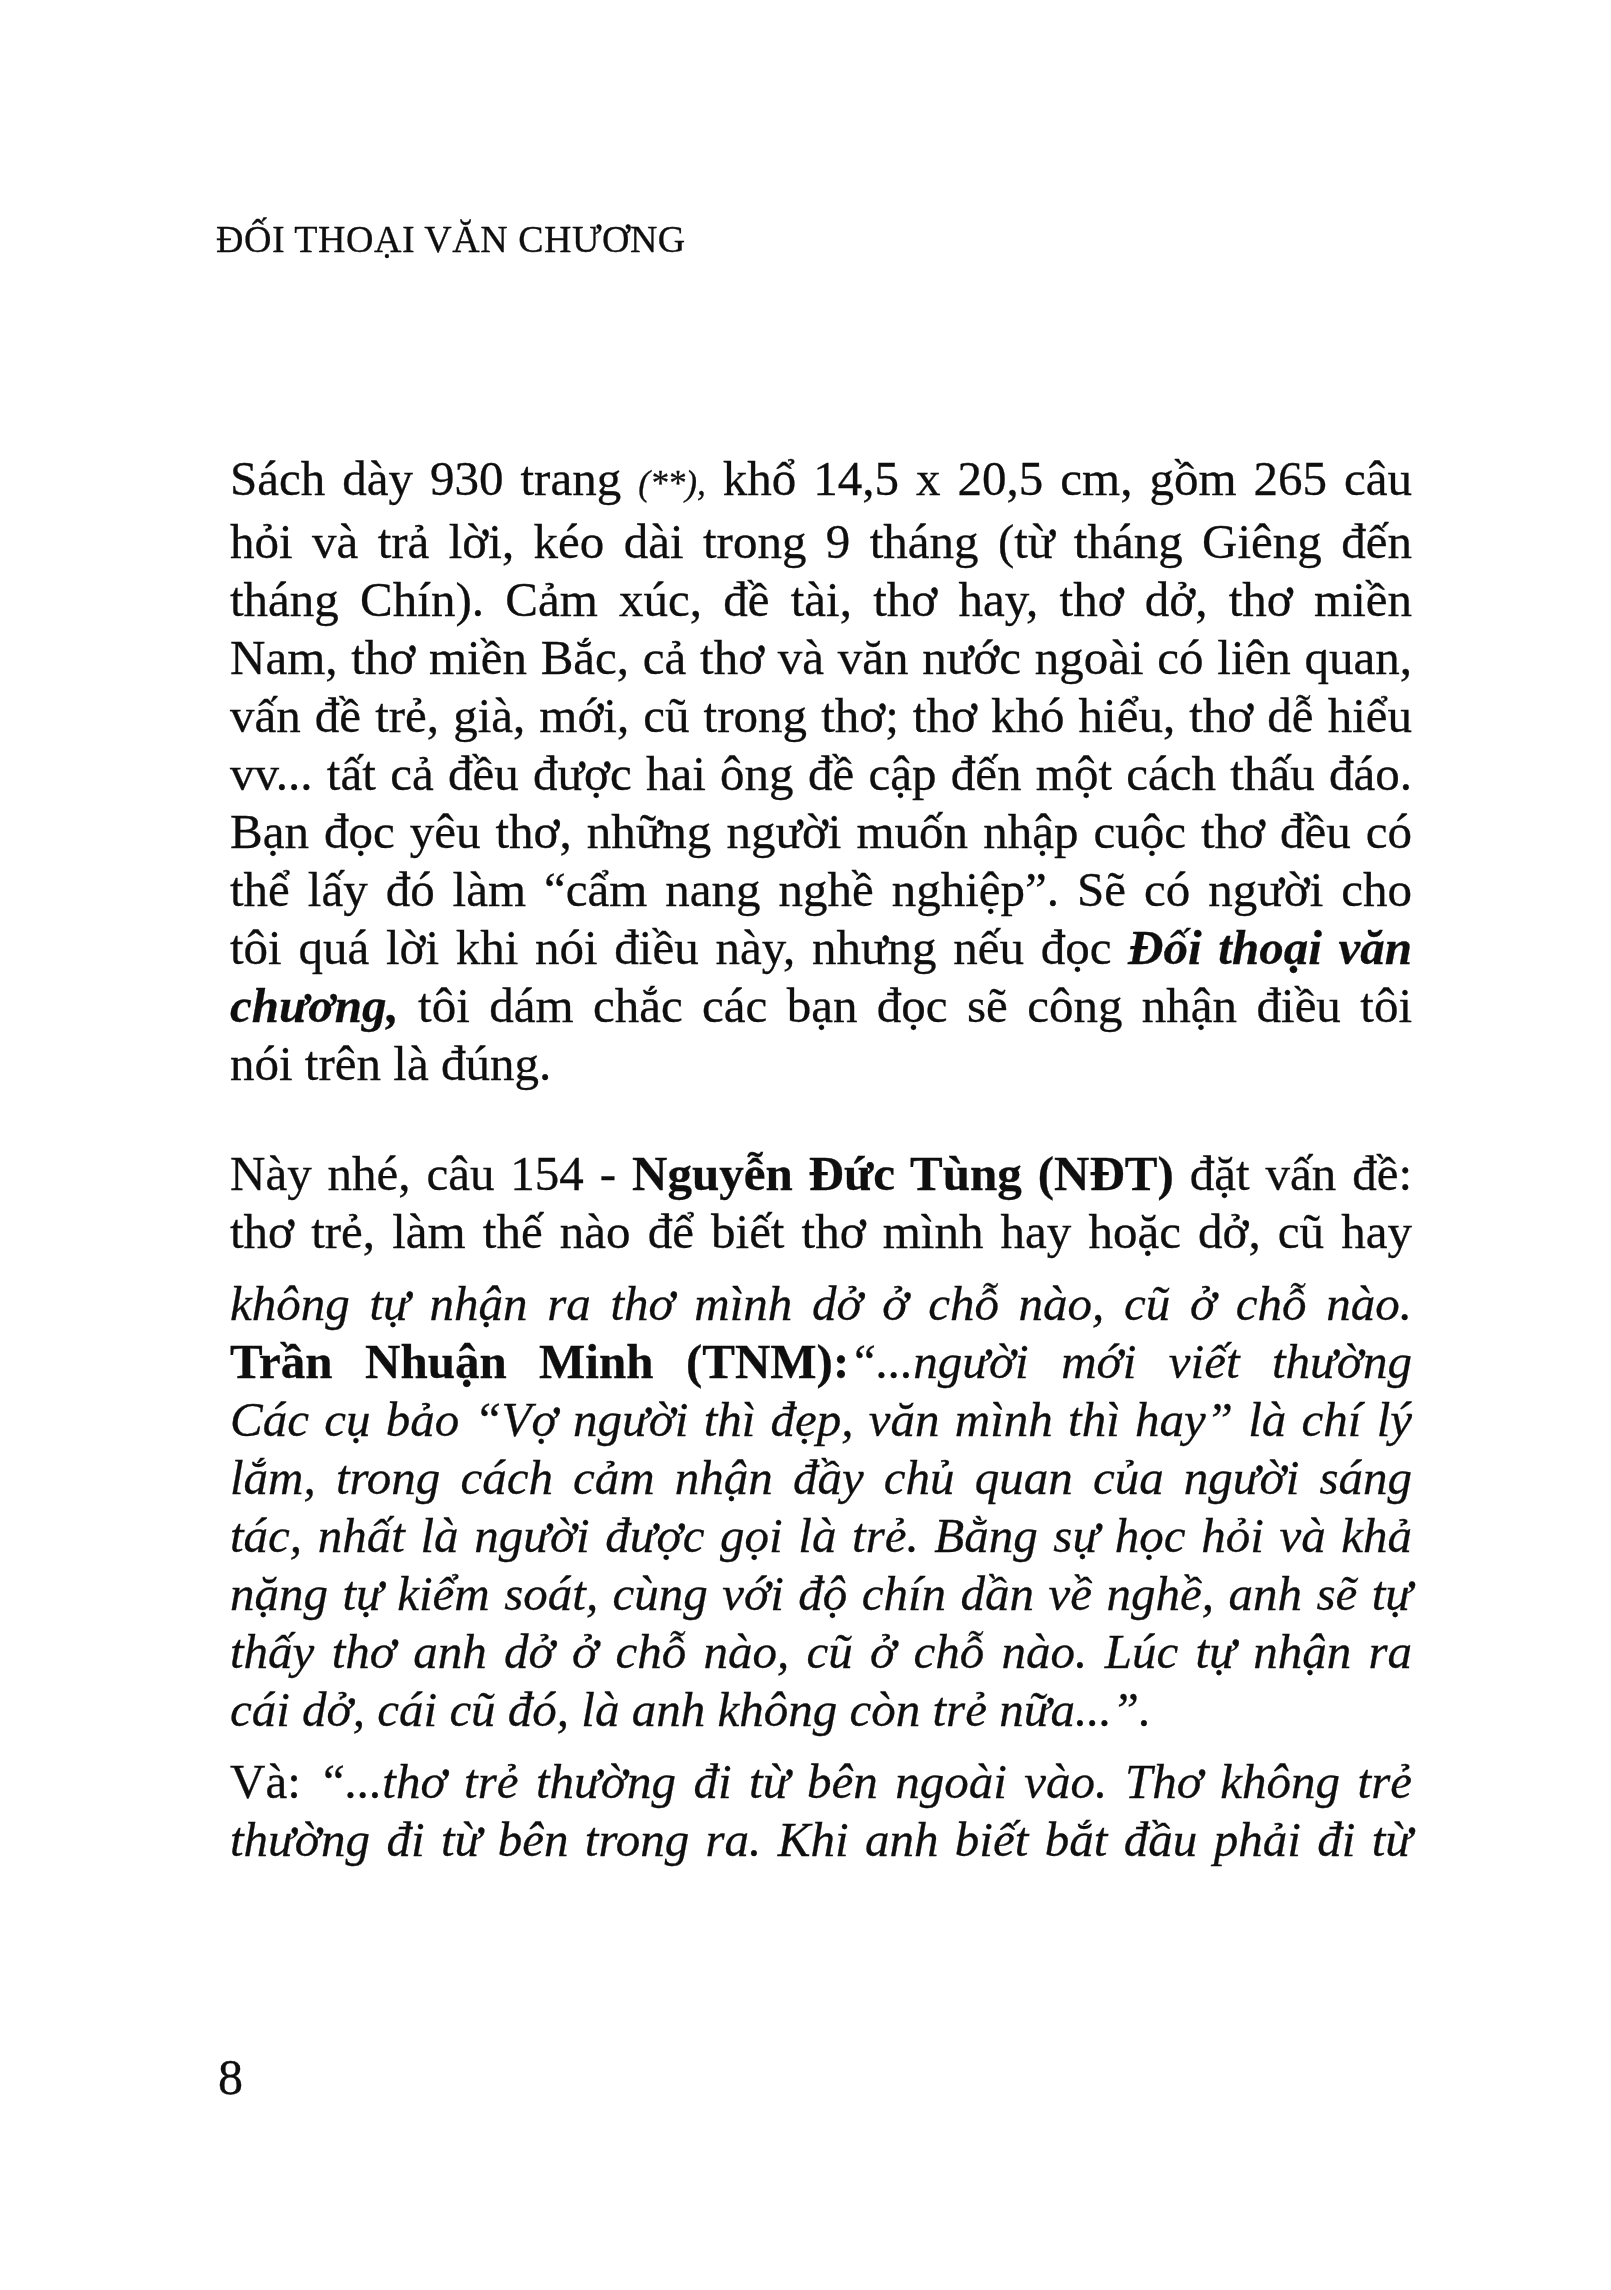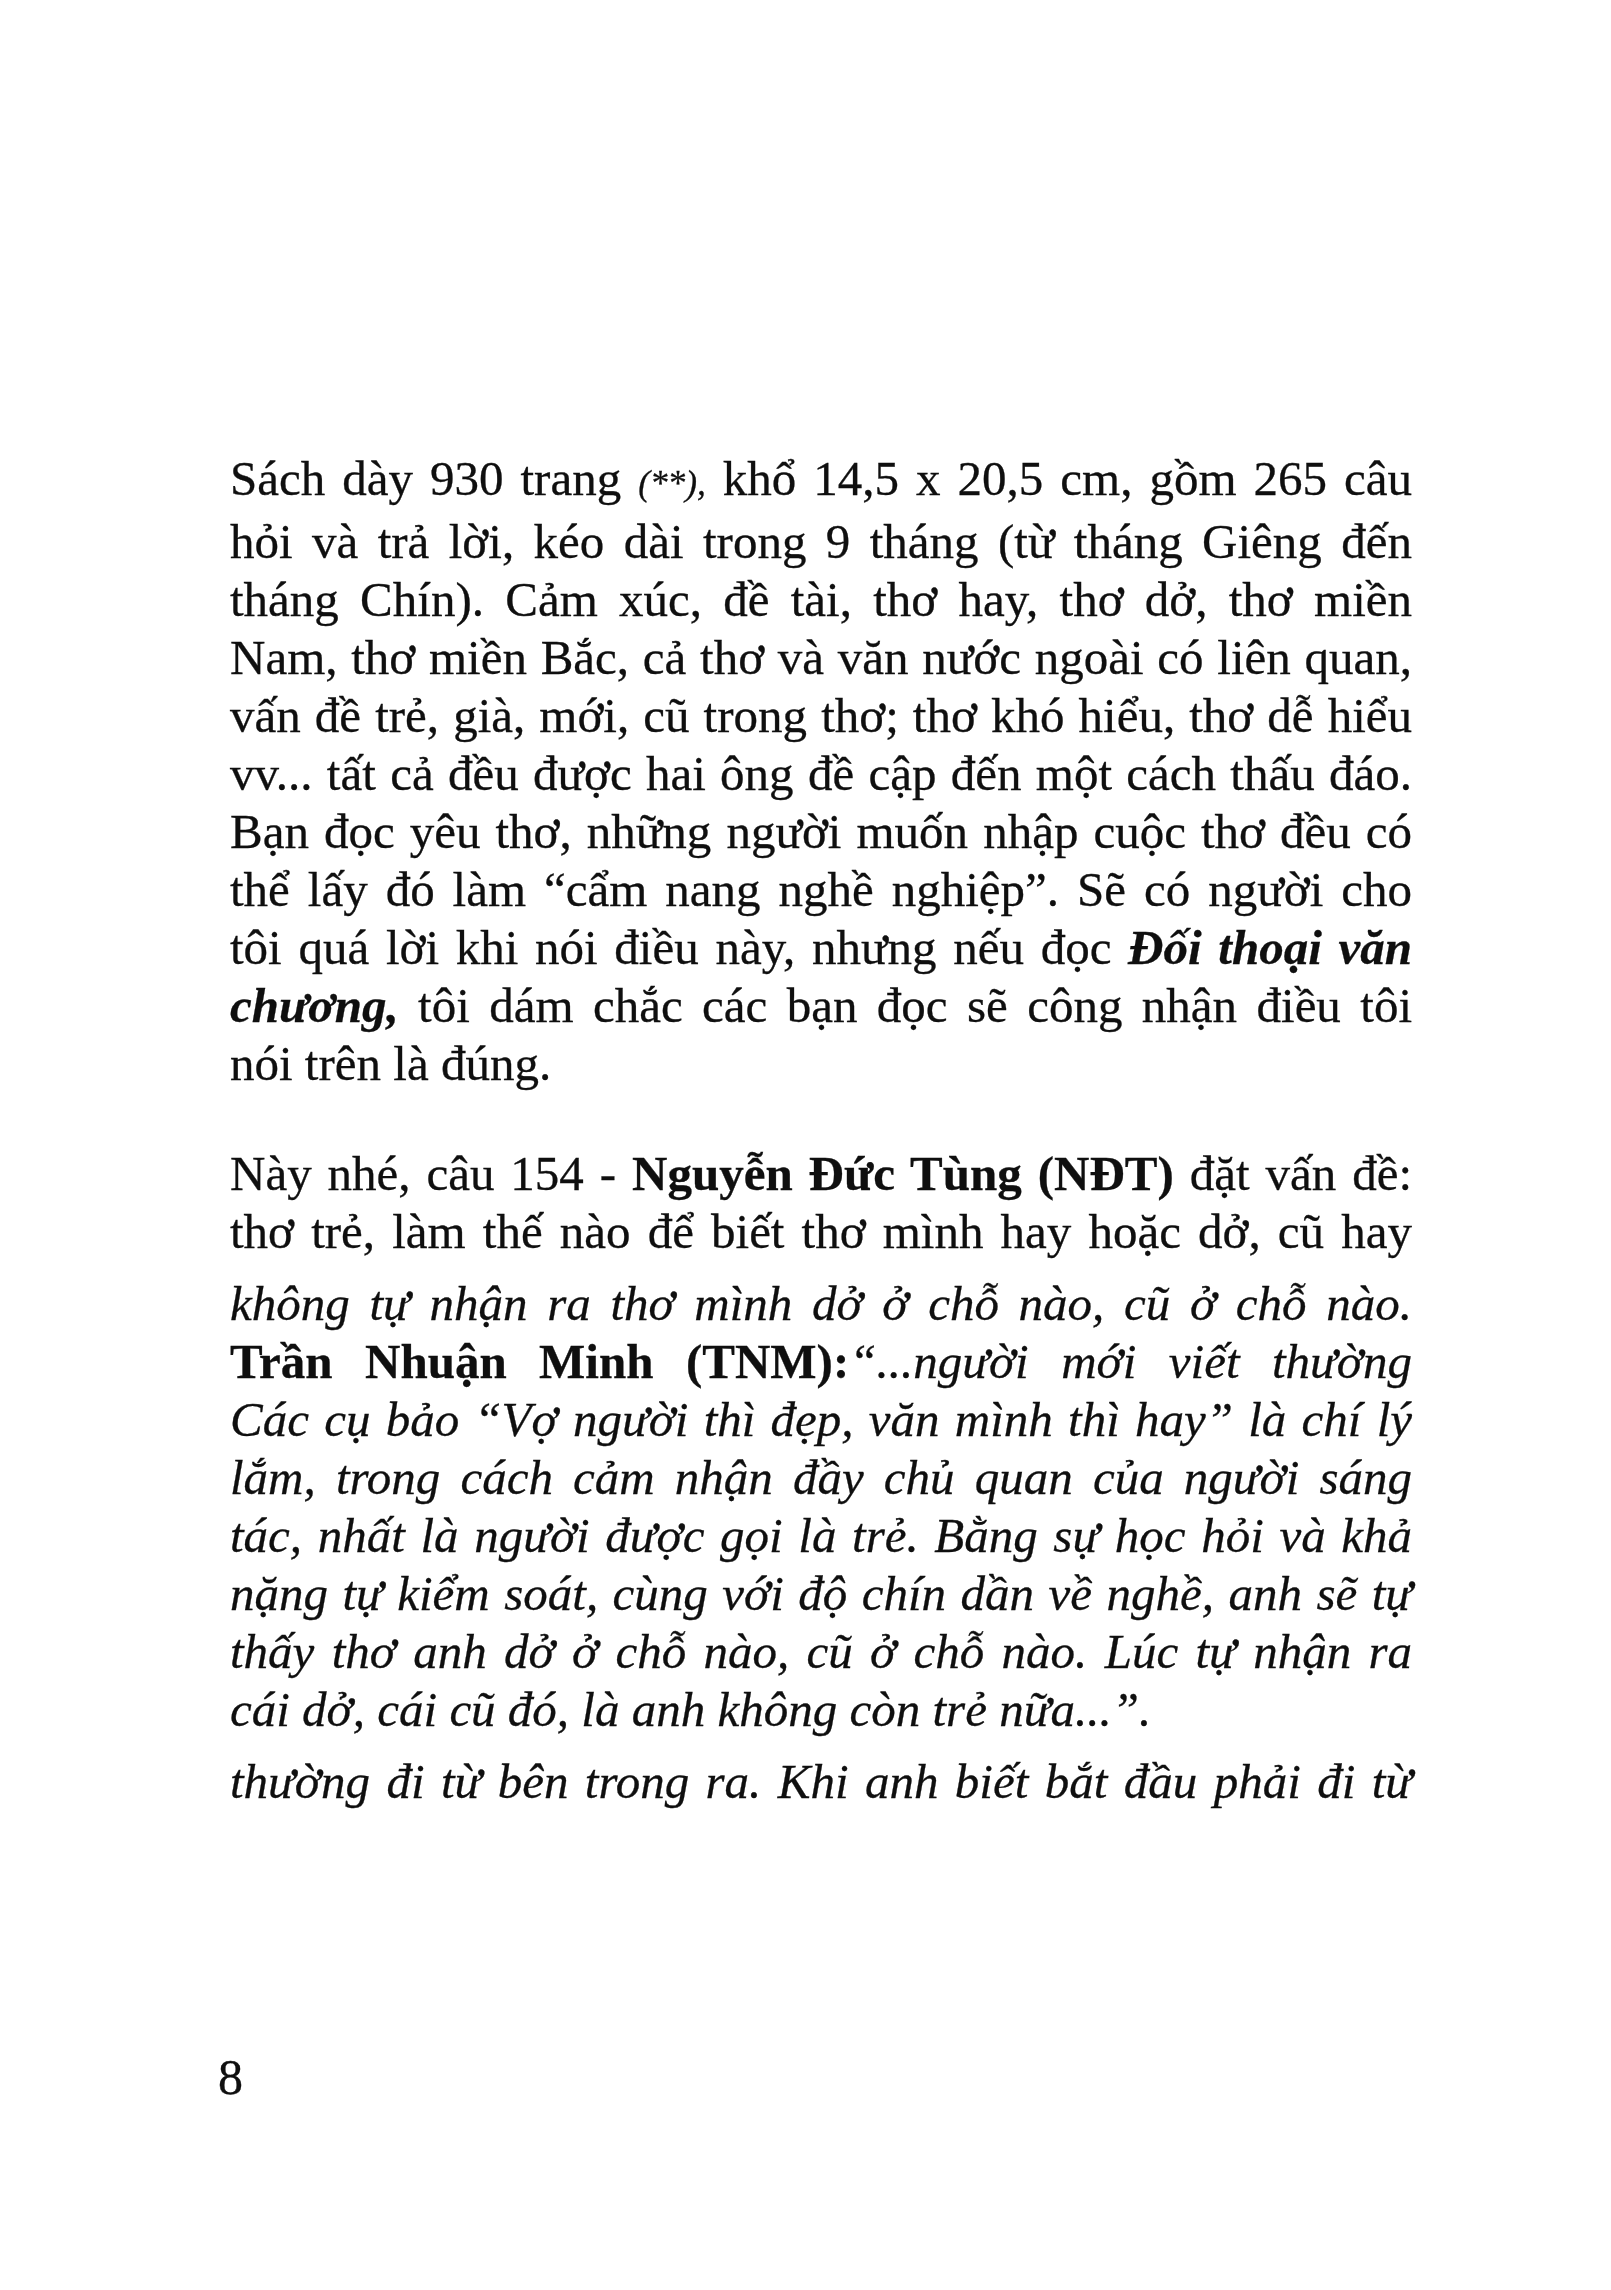--- a/index.html
+++ b/index.html
@@ -53,20 +53,21 @@
     top: 2052px;
     font-size: 50px;
     line-height: 1;
     -webkit-text-stroke: 0.3px #0f0f0f;
   }
 </style>
 </head>
 <body>
 
 <div class="page">
+  <div class="running-header">ĐỐI THOẠI VĂN CHƯƠNG</div>
 
   <div class="text-block">
       <div class="para">
         <div class="line just"><span class="s-r">Sách dày 930 trang </span><span class="s-fn">(**),</span><span class="s-r"> khổ 14,5 x 20,5 cm, gồm 265 câu</span></div>
         <div class="line just"><span class="s-r">hỏi và trả lời, kéo dài trong 9 tháng (từ tháng Giêng đến</span></div>
         <div class="line just"><span class="s-r">tháng Chín). Cảm xúc, đề tài, thơ hay, thơ dở, thơ miền</span></div>
         <div class="line just"><span class="s-r">Nam, thơ miền Bắc, cả thơ và văn nước ngoài có liên quan,</span></div>
         <div class="line just"><span class="s-r">vấn đề trẻ, già, mới, cũ trong thơ; thơ khó hiểu, thơ dễ hiểu</span></div>
         <div class="line just"><span class="s-r">vv... tất cả đều được hai ông đề cập đến một cách thấu đáo.</span></div>
         <div class="line just"><span class="s-r">Bạn đọc yêu thơ, những người muốn nhập cuộc thơ đều có</span></div>
@@ -83,19 +84,20 @@
         <div class="line just"><span class="s-i">không tự nhận ra thơ mình dở ở chỗ nào, cũ ở chỗ nào.</span></div>
         <div class="line just"><span class="s-b">Trần Nhuận Minh (TNM):</span><span class="s-i">“...người mới viết thường</span></div>
         <div class="line just"><span class="s-i">Các cụ bảo “Vợ người thì đẹp, văn mình thì hay” là chí lý</span></div>
         <div class="line just"><span class="s-i">lắm, trong cách cảm nhận đầy chủ quan của người sáng</span></div>
         <div class="line just"><span class="s-i">tác, nhất là người được gọi là trẻ. Bằng sự học hỏi và khả</span></div>
         <div class="line just"><span class="s-i">nặng tự kiểm soát, cùng với độ chín dần về nghề, anh sẽ tự</span></div>
         <div class="line just"><span class="s-i">thấy thơ anh dở ở chỗ nào, cũ ở chỗ nào. Lúc tự nhận ra</span></div>
         <div class="line"><span class="s-i">cái dở, cái cũ đó, là anh không còn trẻ nữa...”.</span></div>
       </div>
       <div class="para">
+        <div class="line just"><span class="s-r">Và: </span><span class="s-i">“...thơ trẻ thường đi từ bên ngoài vào. Thơ không trẻ</span></div>
         <div class="line just"><span class="s-i">thường đi từ bên trong ra. Khi anh biết bắt đầu phải đi từ</span></div>
       </div>
     </div>
 
   <div class="page-number">8</div>
 </div>
 
 
 </body></html>

